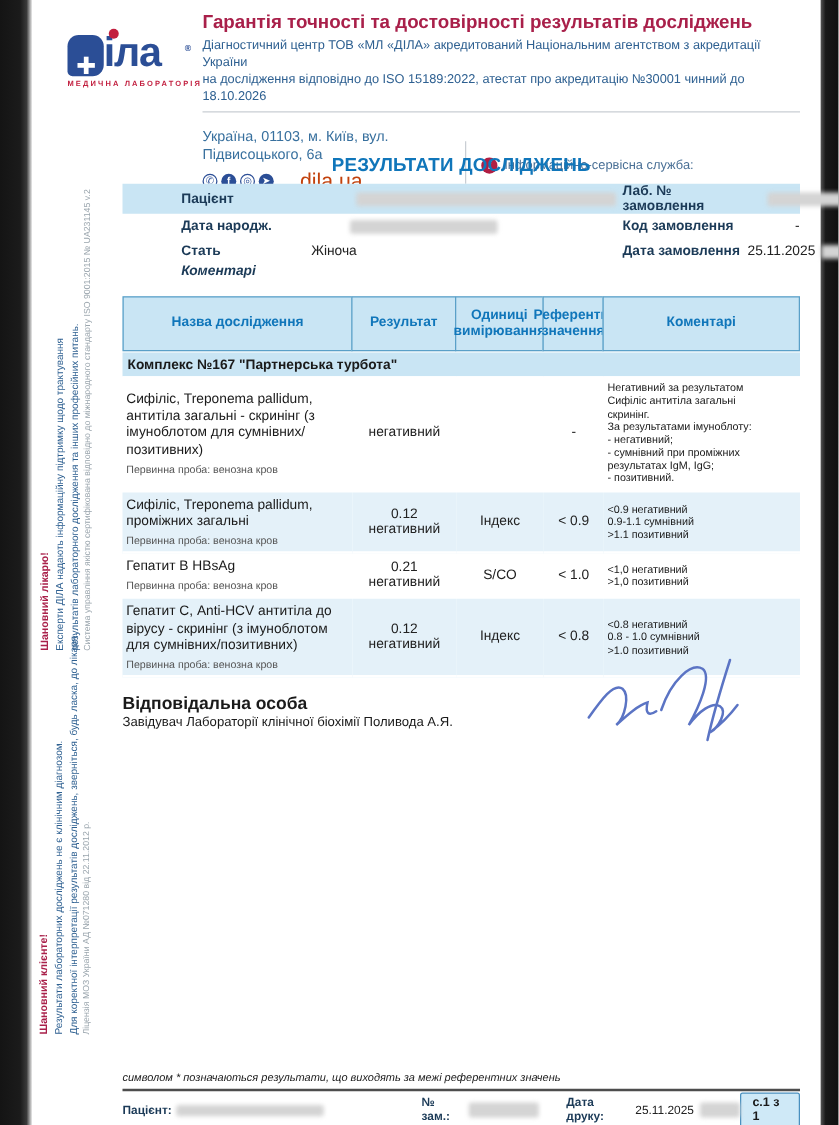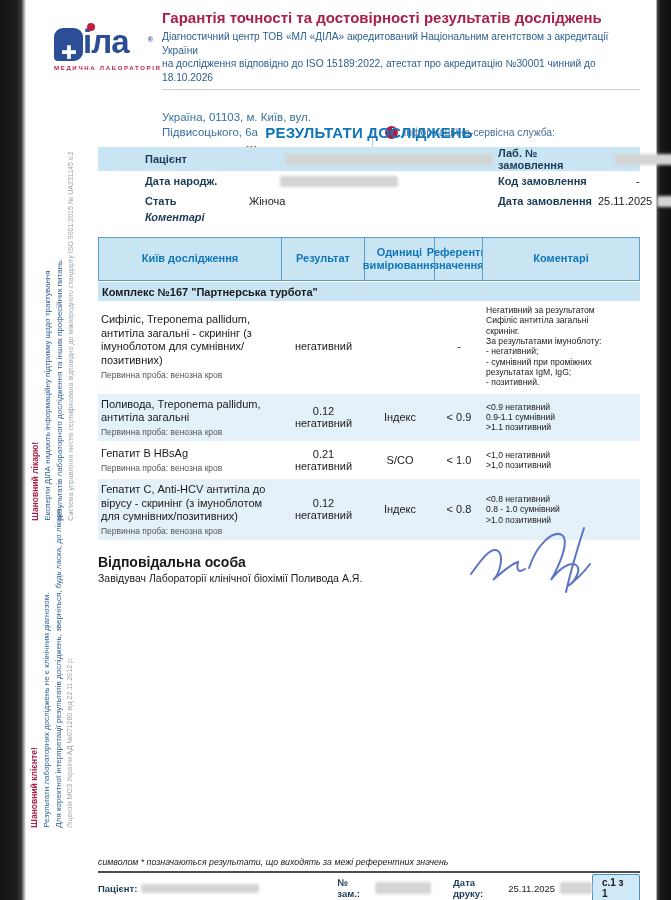--- a/index.html
+++ b/index.html
@@ -18,21 +18,21 @@
   .logo-sq{display:inline-block;width:29px;height:33px;background:#2b4e96;border-radius:9px 9px 9px 4px;
            vertical-align:-6px;position:relative;text-align:center;}
   .logo-sq span{color:#fff;font-size:19px;line-height:33px;font-weight:bold;}
   .logo-dot{position:absolute;left:33px;top:1px;width:8px;height:8px;border-radius:50%;background:#c21f3f;}
   .logo-reg{position:absolute;right:-2px;top:-2px;font-size:7px;color:#2b4e96;font-weight:bold;}
   .logo-tag{margin-top:3px;font-size:6px;font-weight:bold;letter-spacing:1.7px;color:#c21f3f;white-space:nowrap;}
   .head-main{position:absolute;left:136px;top:9px;width:478px;}
   .head-title{font-size:15px;font-weight:bold;color:#a9204a;line-height:1.15;}
   .head-accr{margin-top:4px;font-size:10.2px;color:#2e6091;line-height:1.32;}
   .head-div{border-top:1px solid #c9ced4;margin-top:5px;}
-  .head-bottom{display:flex;align-items:flex-end;margin-top:5px;}
+  .head-bottom{display:flex;align-items:center;margin-top:5px;}
   .addr-col{width:210px;}
   .addr{font-size:11.5px;color:#38709e;line-height:1.25;}
   .social-row{display:flex;align-items:center;gap:3px;margin-top:4px;}
   .sic{width:12px;height:12px;border-radius:50%;font-size:8px;text-align:center;box-sizing:border-box;}
   .sic.solid{background:#2b4e96;color:#fff;line-height:12px;font-weight:bold;}
   .sic.line{border:1.2px solid #2b4e96;color:#2b4e96;line-height:9px;font-weight:bold;}
   .site{font-size:17px;color:#c2410c;margin-left:18px;}
   .vline{border-left:1px solid #c9ced4;height:34px;margin:2px 12px 0 4px;}
   .service{display:flex;align-items:center;gap:5px;margin-top:6px;}
   .info-ic{width:13px;height:13px;border-radius:50%;background:#b01d42;color:#fff;font-size:9px;
@@ -190,21 +190,21 @@
         </div>
       </div>
       <div class="p-row" style="align-items:flex-start;">
         <div class="p-left">
           <span class="p-label ital">Коментарі</span>
         </div>
       </div>
     </div>
 
     <div class="tbl">
-      <div class="th">Київ дослідження</div>
+      <div class="th">Назва дослідження</div>
       <div class="th">Результат</div>
       <div class="th">Одиниці вимірювання</div>
       <div class="th">Референтні значення</div>
       <div class="th">Коментарі</div>
 
       <div class="group-row">Комплекс №167 "Партнерська турбота"</div>
 
       <div class="td td-name bg-a row1">
         <span class="t-name">Сифіліс, Treponema pallidum, антитіла загальні - скринінг (з імуноблотом для сумнівних/позитивних)</span>
         <span class="t-note">Первинна проба: венозна кров</span>
@@ -215,21 +215,21 @@
       <div class="td bg-a row1 t-com pre">Негативний за результатом
 Сифіліс антитіла загальні
 скринінг.
 За результатами імуноблоту:
 - негативний;
 - сумнівний при проміжних
 результатах IgM, IgG;
 - позитивний.</div>
 
       <div class="td td-name bg-b row2">
-        <span class="t-name">Поливода, Treponema pallidum,  антитіла загальні</span>
+        <span class="t-name">Сифіліс, Treponema pallidum,  проміжних загальні</span>
         <span class="t-note">Первинна проба: венозна кров</span>
       </div>
       <div class="td c bg-b row2 pre">0.12
 негативний</div>
       <div class="td c bg-b row2">Індекс</div>
       <div class="td c bg-b row2">&lt; 0.9</div>
       <div class="td bg-b row2 t-com pre">&lt;0.9 негативний
 0.9-1.1 сумнівний
 &gt;1.1 позитивний</div>
 

